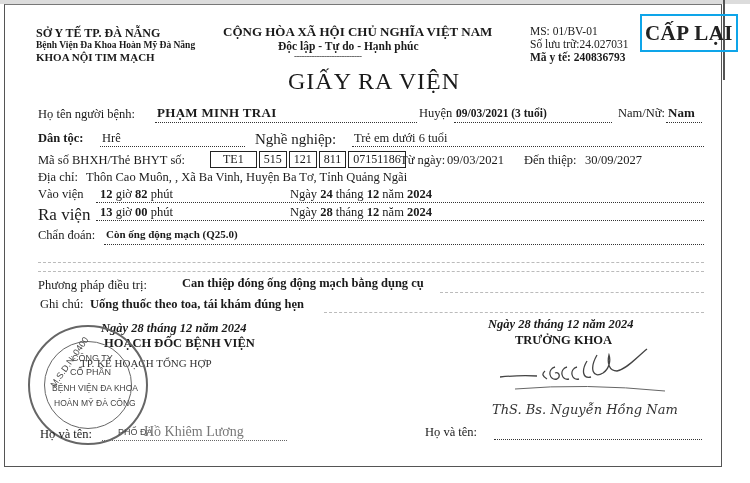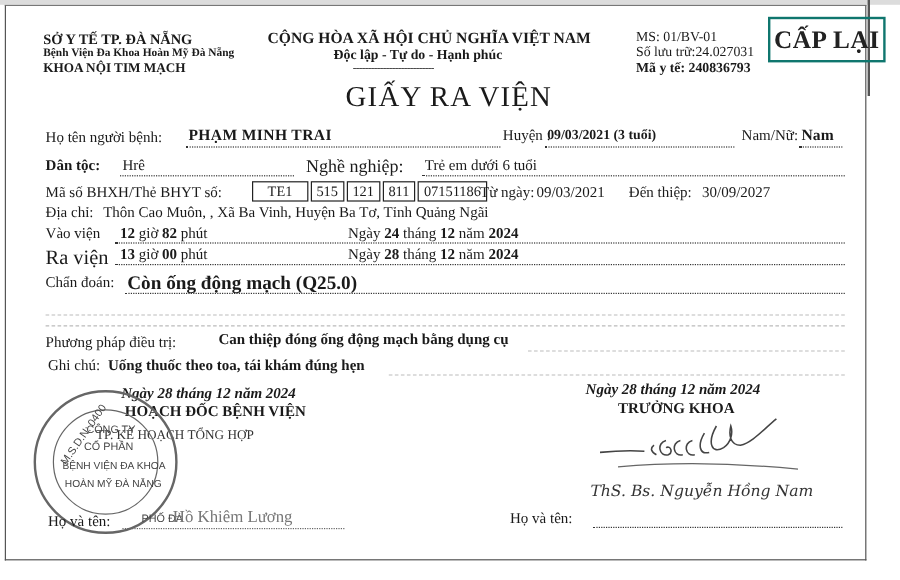--- a/index.html
+++ b/index.html
@@ -15,21 +15,21 @@
     border: 1.5px solid #555; border-top-color: #777; box-sizing: border-box;
     background: #fff;
   }
   .abs { position: absolute; white-space: nowrap; }
   .b { font-weight: bold; }
   .i { font-style: italic; }
   .dots { position: absolute; border-bottom: 1.5px dotted #333; height: 0; }
   .dots-light { position: absolute; border-bottom: 1px dashed #bbb; height: 0; }
   .stamp-reissue {
     position: absolute; left: 640px; top: 14px; width: 98px; height: 38px;
-    border: 2px solid #0f766e; box-sizing: border-box;
+    border: 2px solid #0ea5e9; box-sizing: border-box;
     font-family: "Liberation Serif", serif; font-weight: bold; font-size: 21px;
     display: flex; align-items: center; justify-content: center; color: #222;
     letter-spacing: 0.5px;
   }
   .fold-line { position: absolute; left: 723px; top: 0; width: 2px; height: 80px; background: #555; }
   .bhyt-box {
     display: inline-block; border: 1.3px solid #222; padding: 0 4px; height: 15px; line-height: 15px;
     font-size: 12px; margin-right: 2px;
   }
   .seal {
@@ -124,21 +124,21 @@
   <span>Ngày</span>
   <span class="b">28</span>
   <span>tháng</span>
   <span class="b">12</span>
   <span>năm</span>
   <span class="b">2024</span>
 </div>
 <div class="dots" style="left:96px;top:220px;width:608px;"></div>
 
 <div class="abs" style="left:38px;top:228px;font-size:12.5px;">Chẩn đoán:</div>
-<div class="abs b" style="left:106px;top:228px;font-size:16px;">Còn ống động mạch (Q25.0)</div>
+<div class="abs b" style="left:106px;top:228px;font-size:11px;">Còn ống động mạch (Q25.0)</div>
 <div class="dots" style="left:104px;top:244px;width:600px;"></div>
 <div class="dots-light" style="left:38px;top:262px;width:666px;"></div>
 <div class="dots-light" style="left:38px;top:271px;width:666px;"></div>
 
 <div class="abs" style="left:38px;top:278px;font-size:12.5px;">Phương pháp điều trị:</div>
 <div class="abs b" style="left:182px;top:276px;font-size:12.5px;">Can thiệp đóng ống động mạch bằng dụng cụ</div>
 <div class="dots-light" style="left:440px;top:292px;width:264px;"></div>
 
 <div class="abs" style="left:40px;top:297px;font-size:12.5px;">Ghi chú:</div>
 <div class="abs b" style="left:90px;top:297px;font-size:12.5px;">Uống thuốc theo toa, tái khám đúng hẹn</div>
@@ -147,21 +147,21 @@
 <div class="abs b i" style="left:101px;top:321px;font-size:12.5px;">Ngày 28 tháng 12 năm 2024</div>
 <div class="abs b" style="left:104px;top:336px;font-size:12.5px;">HOẠCH ĐỐC BỆNH VIỆN</div>
 <div class="abs" style="left:80px;top:357px;font-size:11px;color:#333;">TP. KẾ HOẠCH TỔNG HỢP</div>
 
 <div class="seal">
   <div class="seal-inner"></div>
   <div class="seal-text" style="left:10px;top:30px;transform:rotate(-55deg);">M.S.D.N: 0400</div>
   <div class="seal-text" style="left:42px;top:26px;">CÔNG TY</div>
   <div class="seal-text" style="left:40px;top:40px;">CỔ PHẦN</div>
   <div class="seal-text" style="left:22px;top:56px;font-size:8.5px;">BỆNH VIỆN ĐA KHOA</div>
-  <div class="seal-text" style="left:24px;top:71px;font-size:8.5px;">HOÀN MỸ ĐÀ NẴNG</div>
+  <div class="seal-text" style="left:24px;top:71px;font-size:8.5px;">HOÀN MỸ ĐÀ CÔNG</div>
   <div class="seal-text" style="left:44px;top:100px;padding-left:44px;">PHỐ ĐÀ</div>
 </div>
 
 <div class="abs" style="left:40px;top:427px;font-size:12.5px;">Họ và tên:</div>
 <div class="abs" style="left:104px;top:424px;font-size:14px;color:#777;margin-left:40px;">Hồ Khiêm Lương</div>
 <div class="dots" style="left:102px;top:440px;width:185px;border-bottom-color:#666;"></div>
 
 <div class="abs b i" style="left:488px;top:317px;font-size:12.5px;">Ngày 28 tháng 12 năm 2024</div>
 <div class="abs b" style="left:515px;top:333px;font-size:12.5px;">TRƯỞNG KHOA</div>
 <svg class="abs" style="left:495px;top:345px;" width="180" height="50">

